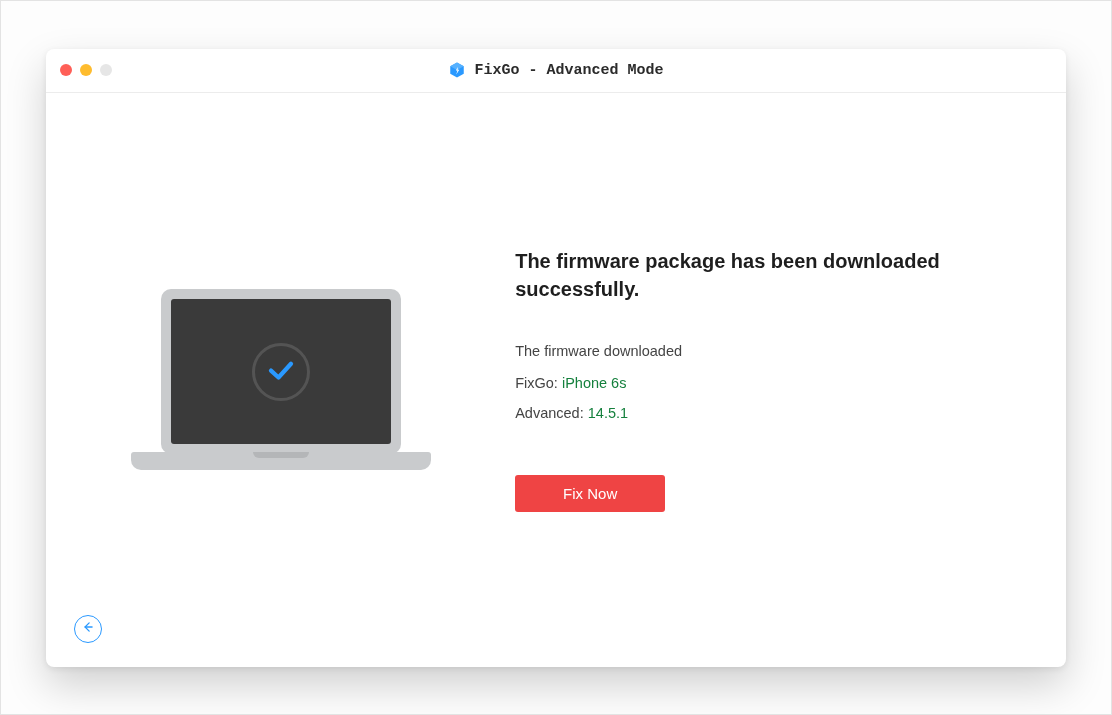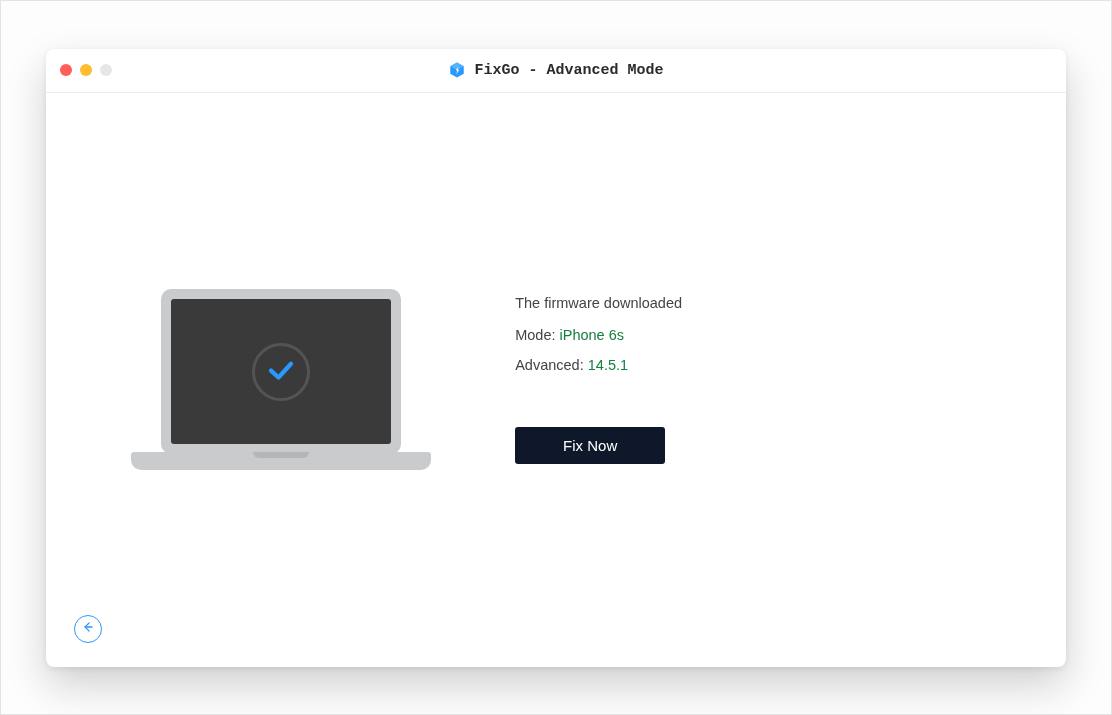--- a/index.html
+++ b/index.html
@@ -129,21 +129,21 @@
       font-size: 14.5px;
       color: #444;
       margin-bottom: 14px;
     }
     .kv .val { color: #15803d; }
     .fix-btn {
       margin-top: 40px;
       display: inline-block;
       min-width: 150px;
       padding: 10px 34px;
-      background: #0f172a;
+      background: #ef4444;
       color: #fff;
       font-size: 15px;
       border: none;
       border-radius: 3px;
       text-align: center;
       cursor: pointer;
     }
     .back-btn {
       position: absolute;
       left: 28px;
@@ -194,23 +194,24 @@
             </div>
           </div>
         </div>
         <div class="laptop-base">
           <div class="laptop-notch"></div>
         </div>
       </div>
     </div>
 
     <div class="right-info">
+      <h1 class="headline">The firmware package has been downloaded successfully.</h1>
       <div class="subhead">The firmware downloaded</div>
       <div class="kv">
-        <span>Mode:</span>
+        <span>FixGo:</span>
         <span class="val">iPhone 6s</span>
       </div>
       <div class="kv">
         <span>Advanced:</span>
         <span class="val">14.5.1</span>
       </div>
       <button class="fix-btn">Fix Now</button>
     </div>
 
     <button class="back-btn">

